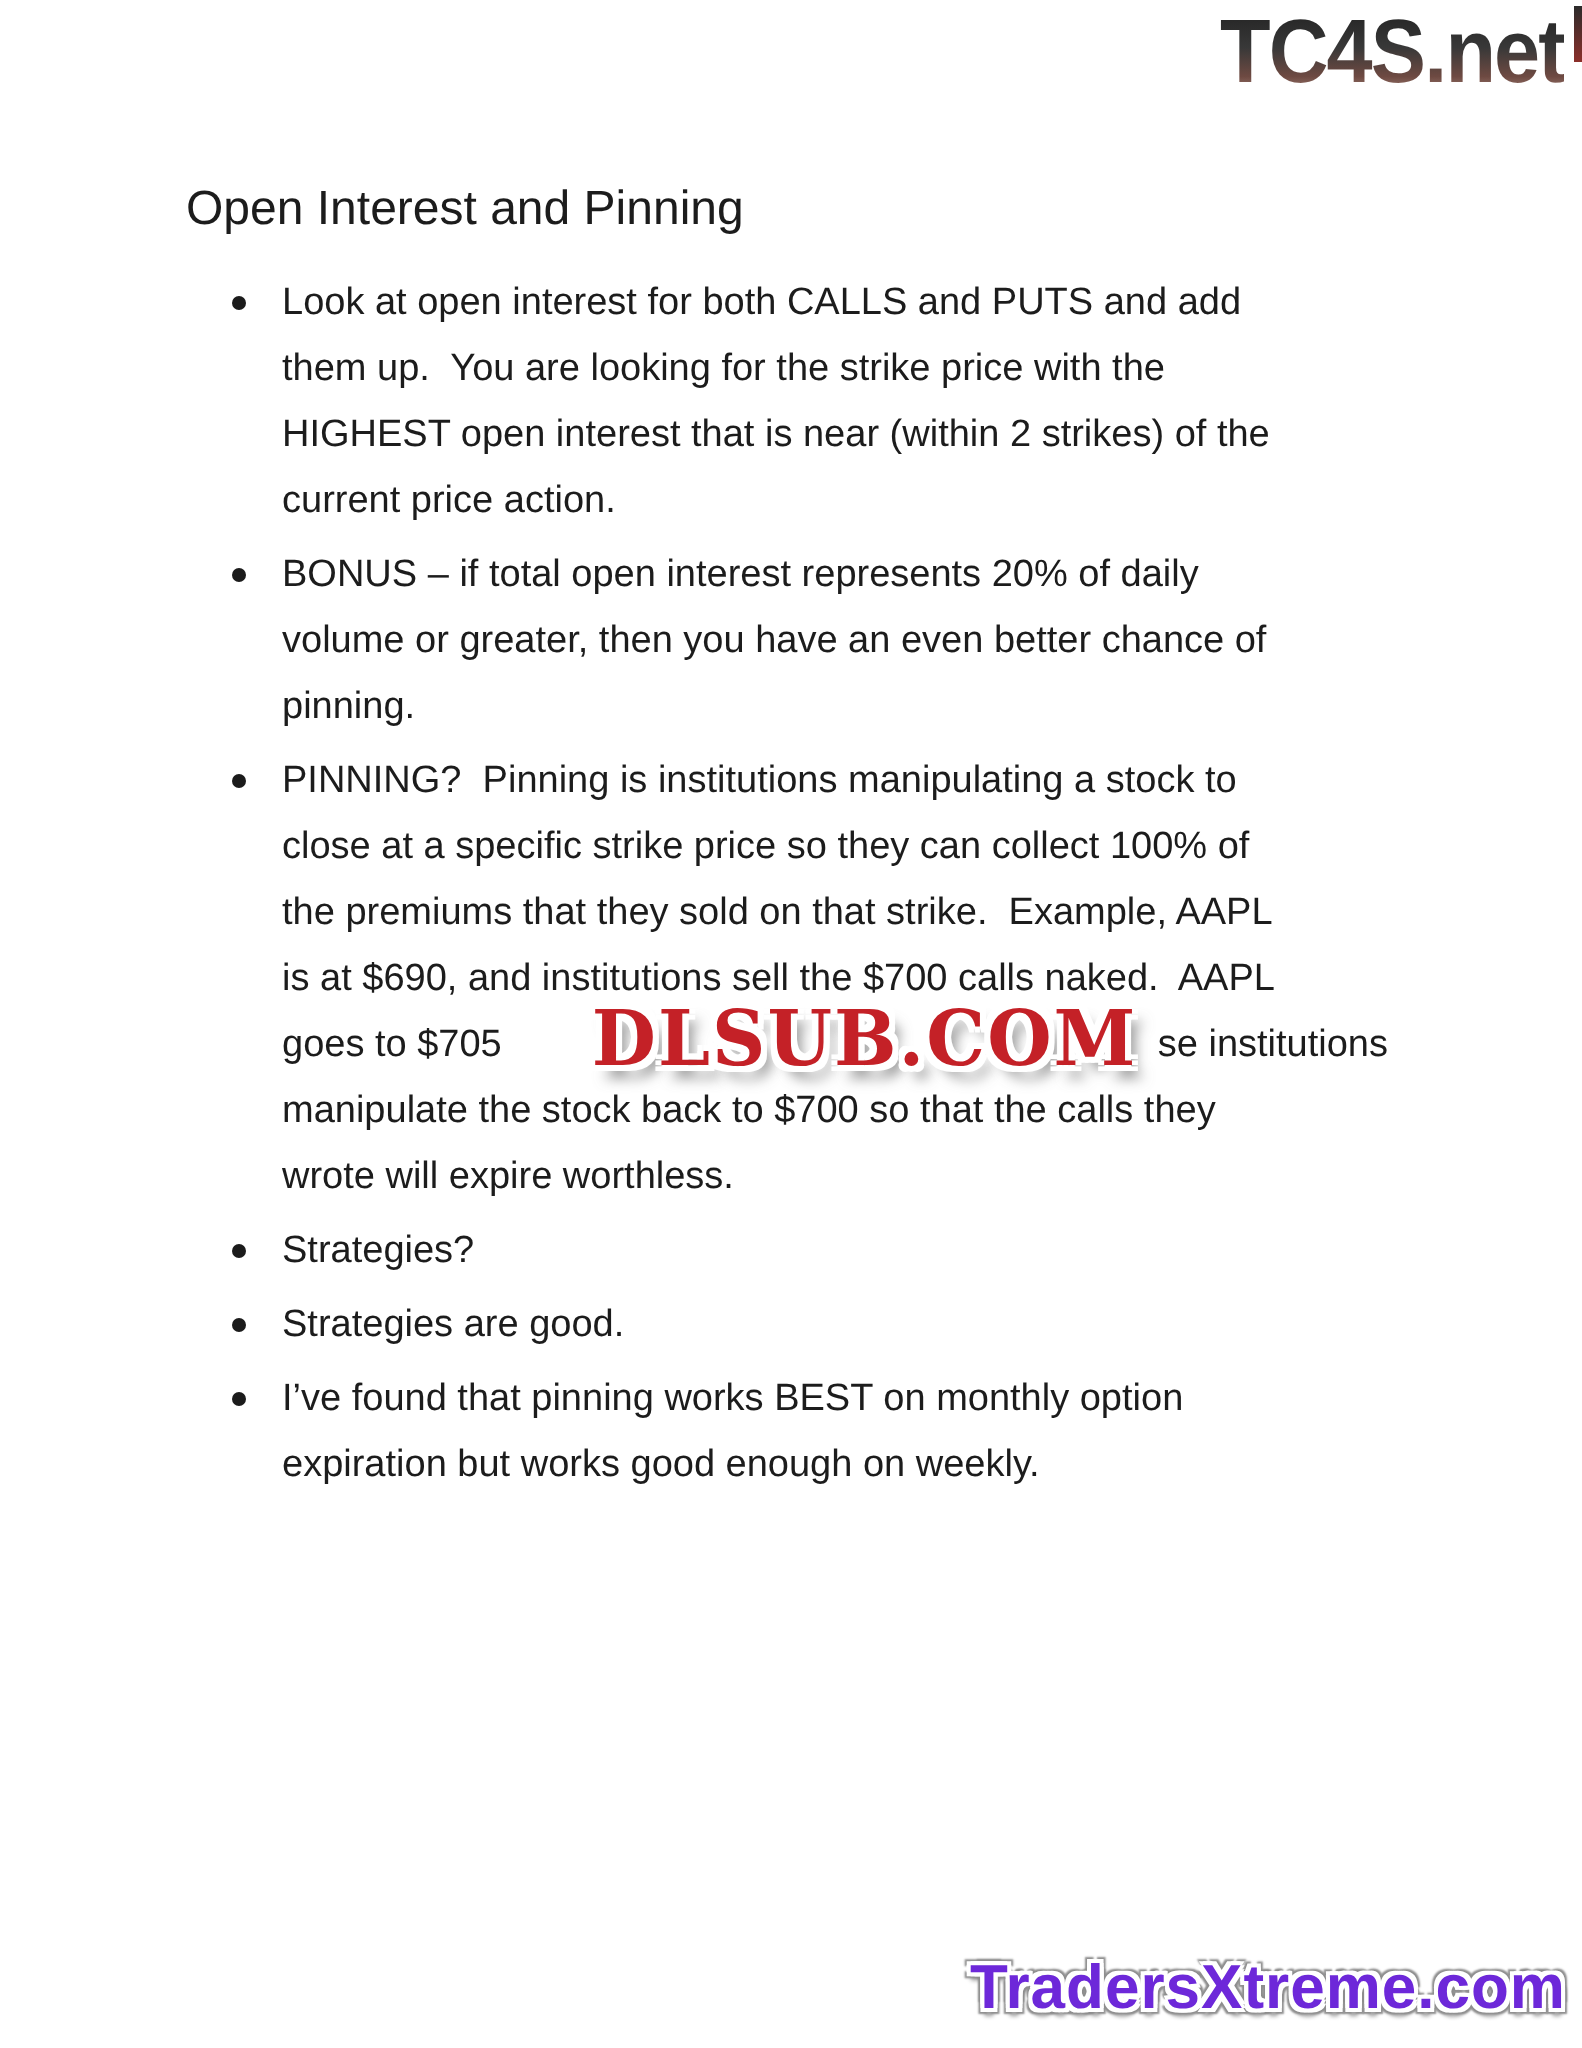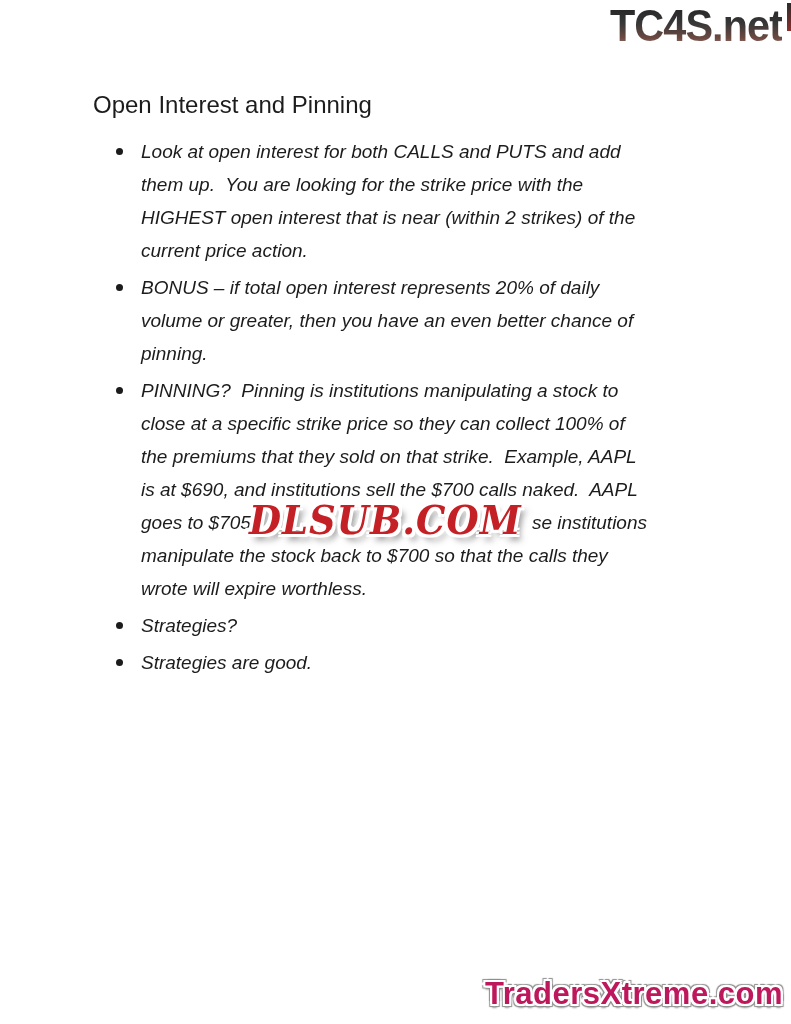--- a/index.html
+++ b/index.html
@@ -24,55 +24,55 @@
     background:linear-gradient(180deg,#2b2b2b,#8c2f2a);
   }
   
   .doc{
     position:absolute;left:93px;top:88px;width:606px;
   }
   .doc-title{
     font-size:24px;font-weight:normal;line-height:33px;margin:0;color:#1c1c1c;
   }
   ul.bullets{
-    list-style:none;margin:14px 0 0 0;padding:0;font-style:italic;
+    list-style:none;margin:14px 0 0 0;padding:0;
   }
   ul.bullets li{
     position:relative;padding-left:48px;margin:0 0 4px 0;
     font-size:19px;line-height:33px;color:#1c1c1c;
   }
   ul.bullets li::before{
     content:"";position:absolute;left:23px;top:13px;
     width:7px;height:7px;border-radius:50%;background:#1b1b1b;
   }
   .bullet-text{white-space:pre-line;}
   
   .wm-gap{
     display:inline-block;width:281px;height:20px;
-    position:relative;vertical-align:baseline;
+    position:relative;vertical-align:baseline;margin-left:47px;
   }
   .wm{
     position:absolute;left:-2px;top:-9px;
     font-family:"DejaVu Serif",serif;font-weight:bold;
     font-size:37px;line-height:40px;letter-spacing:1px;white-space:nowrap;
     color:#c42127;
     text-shadow:
       -3px -3px 0 #ffffff, 3px -3px 0 #ffffff,
       -3px  3px 0 #ffffff, 3px  3px 0 #ffffff,
       -3px  0   0 #ffffff, 3px  0   0 #ffffff,
        0   -3px 0 #ffffff, 0    3px 0 #ffffff,
        5px  6px 6px rgba(110,110,110,0.75);
     transform:scaleY(1.04);
   }
   
   .tx-logo{
     position:absolute;top:977px;right:8px;
     font-family:"Liberation Sans",sans-serif;
     font-weight:bold;font-size:31px;line-height:34px;letter-spacing:0.5px;
-    color:#be185d;white-space:nowrap;
+    color:#6d28d9;white-space:nowrap;
     text-shadow:
       -2px -2px 0 #ffffff, 2px -2px 0 #ffffff,
       -2px  2px 0 #ffffff, 2px  2px 0 #ffffff,
       -2px  0   0 #ffffff, 2px  0   0 #ffffff,
        0   -2px 0 #ffffff, 0    2px 0 #ffffff,
       -3px -3px 1px #8d8d8d, 3px -3px 1px #8d8d8d,
       -3px  3px 1px #8d8d8d, 3px  3px 1px #8d8d8d,
        0    4px 2px #9a9a9a;
   }
 </style>
@@ -104,16 +104,20 @@
 goes to $705</span><span class="wm-gap"><span class="wm">DLSUB.COM</span></span><span class="bullet-text">se institutions
 manipulate the stock back to $700 so that the calls they
 wrote will expire worthless.</span>
     </li>
     <li>
       <span class="bullet-text">Strategies?</span>
     </li>
     <li>
       <span class="bullet-text">Strategies are good.</span>
     </li>
+    <li>
+      <span class="bullet-text">I’ve found that pinning works BEST on monthly option
+expiration but works good enough on weekly.</span>
+    </li>
   </ul>
 </div>
 
 <div class="tx-logo">TradersXtreme.com</div>
 
 </body></html>

